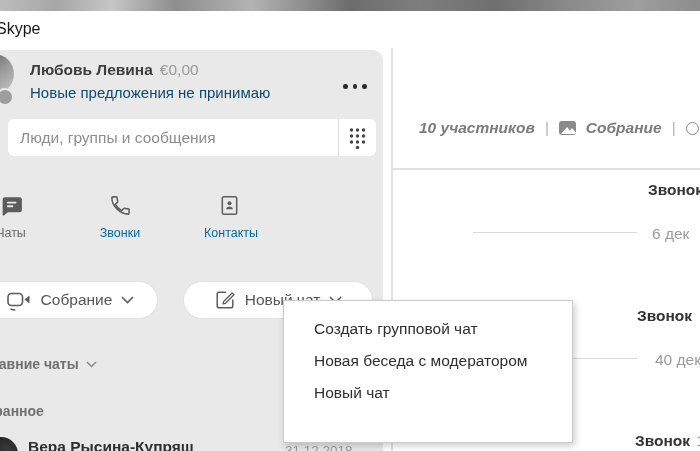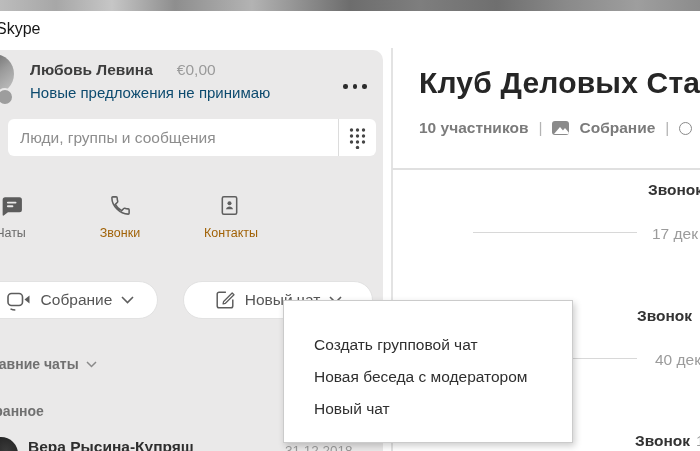--- a/index.html
+++ b/index.html
@@ -20,60 +20,60 @@
 
   
   .sidebar{position:absolute;left:0;top:50px;width:383px;height:401px;background:#eae9e9;border-radius:0 10px 0 0;}
   .v-divider{position:absolute;left:391px;top:48px;width:2px;height:403px;background:#e3e3e3;}
 
   .avatar{position:absolute;left:-26px;top:54px;width:40px;height:40px;border-radius:50%;
     background:linear-gradient(140deg,#5f5f5f 10%,#9b9b9b 55%,#c2c2c2 95%);}
   .presence-dot{position:absolute;left:-4px;top:88px;width:14px;height:14px;border-radius:50%;
     background:#9d9d9d;border:2px solid #eae9e9;}
   .profile-name{left:30px;top:61px;font-size:15.5px;font-weight:700;color:#3d3d3d;}
-  .profile-balance{font-weight:400;color:#9a9a9a;margin-left:24px;}
+  .profile-balance{font-weight:400;color:#9a9a9a;margin-left:7px;}
   .profile-status{left:30px;top:84px;font-size:15px;color:#0c4a6e;}
   .more-btn{position:absolute;left:343px;top:84px;display:flex;gap:5px;cursor:pointer;}
   .more-btn i{width:4.5px;height:4.5px;border-radius:50%;background:#2c2c2c;}
 
   .searchbox{position:absolute;left:8px;top:119px;width:368px;height:37px;background:#fff;border-radius:6px;}
   .search-ph{left:12px;top:0;line-height:37px;font-size:15.5px;color:#8d8d8d;position:absolute;white-space:nowrap;}
   .search-sep{position:absolute;left:330px;top:0;width:1px;height:37px;background:#dcdcdc;}
   .dialpad-btn{position:absolute;left:331px;top:0;width:37px;height:37px;display:flex;align-items:center;justify-content:center;cursor:pointer;}
 
   .nav-item{position:absolute;top:194px;text-align:center;cursor:pointer;}
   .nav-item .nicon{display:flex;justify-content:center;height:26px;}
-  .nav-label{font-size:12.5px;color:#a16207;margin-top:6px;}
+  .nav-label{font-size:12.5px;color:#0369a1;margin-top:6px;}
   .nav-label.active{color:#6b6b6b;}
 
   .pill{position:absolute;top:281px;height:38px;box-sizing:border-box;background:#fff;border:1px solid #e2e2e2;
     border-radius:20px;display:flex;align-items:center;justify-content:center;gap:9px;
     font-size:15.5px;color:#565656;cursor:pointer;}
   .pill-meet{left:-30px;width:188px;padding-left:12px;}
   .pill-newchat{left:183px;width:190px;}
 
   .section-hdr{font-size:14px;font-weight:700;color:#707070;display:flex;align-items:center;gap:7px;cursor:pointer;}
   .hdr-recent{left:-28px;top:356px;}
   .hdr-fav{left:-31px;top:403px;}
 
   .chat-avatar{position:absolute;left:-16px;top:437px;width:34px;height:34px;border-radius:50%;
     background:radial-gradient(circle at 65% 40%,#3a3a3a 0%,#1d1d1d 70%);}
   .chat-name{left:28px;top:438px;font-size:15.5px;font-weight:700;color:#2e2e2e;}
   .chat-date{left:285px;top:443px;font-size:13.5px;color:#9a9a9a;}
 
   
   .menu{position:absolute;left:283px;top:300px;width:290px;height:143px;box-sizing:border-box;
     background:#fff;border:1px solid #cbcbcb;box-shadow:2px 3px 7px rgba(0,0,0,.2);
-    padding-top:28px;z-index:10;}
+    padding-top:12px;z-index:10;}
   .menu-item{height:32px;line-height:32px;padding-left:30px;font-size:15.5px;color:#2f2f2f;cursor:pointer;white-space:nowrap;}
 
   
   .main-title{left:419px;top:66px;font-size:30px;font-weight:700;color:#262626;letter-spacing:.2px;}
   .subrow{position:absolute;left:419px;top:118px;height:20px;display:flex;align-items:center;gap:10px;
-    font-size:15.5px;font-weight:700;color:#7b7b7b;white-space:nowrap;}
+    font-size:15.5px;font-weight:700;color:#7b7b7b;white-space:nowrap;font-style:italic;}
   .subsep{color:#b3b3b3;font-weight:400;}
   .collection-icon{width:17px;height:14px;border-radius:3px;background:#8a8a8a;position:relative;overflow:hidden;}
   .collection-icon i{position:absolute;left:2px;bottom:1px;width:0;height:0;
     border-left:6px solid transparent;border-right:6px solid transparent;border-bottom:7px solid #fff;}
   .collection-icon u{position:absolute;left:8px;bottom:1px;width:0;height:0;
     border-left:5px solid transparent;border-right:5px solid transparent;border-bottom:6px solid #fff;}
   .partial-circle{width:13px;height:13px;border:1.5px solid #8a8a8a;border-radius:50%;box-sizing:border-box;}
   .h-divider{position:absolute;left:392px;top:168px;width:308px;height:1.5px;background:#e0e0e0;}
 
   .call-label{font-size:15.5px;font-weight:700;color:#333;}
@@ -188,39 +188,38 @@
     </svg>
   </div>
   <div class="abs section-hdr hdr-fav">
     <span>Избранное</span>
   </div>
 
   <div class="chat-avatar"></div>
   <div class="abs chat-name">Вера Рысина-Купряш</div>
   <div class="abs chat-date">31.12.2018</div>
 
-  <div class="abs main-title">Клуб Деловых Ста</div>
   <div class="subrow">
     <span>10 участников</span>
     <span class="subsep">|</span>
     <span class="collection-icon">
         <i></i>
         <u></u>
       </span>
     <span>Собрание</span>
     <span class="subsep">|</span>
     <span class="partial-circle"></span>
   </div>
   <div class="h-divider"></div>
 
   <div class="abs call-label" style="left:648px;top:181px;">
     <span>Звонок</span>
   </div>
   <div class="date-line" style="left:473px;top:232px;width:164px;"></div>
-  <div class="abs date-text" style="left:652px;top:225px;">17 дек</div>
+  <div class="abs date-text" style="left:652px;top:225px;">6 дек</div>
 
   <div class="abs call-label" style="left:637px;top:307px;">
     <span>Звонок</span>
   </div>
   <div class="date-line" style="left:560px;top:358px;width:77px;"></div>
   <div class="abs date-text" style="left:655px;top:351px;">40 дек</div>
 
   <div class="abs call-label" style="left:635px;top:432px;">
     <span>Звонок</span><span class="call-suffix">1</span>
   </div>

